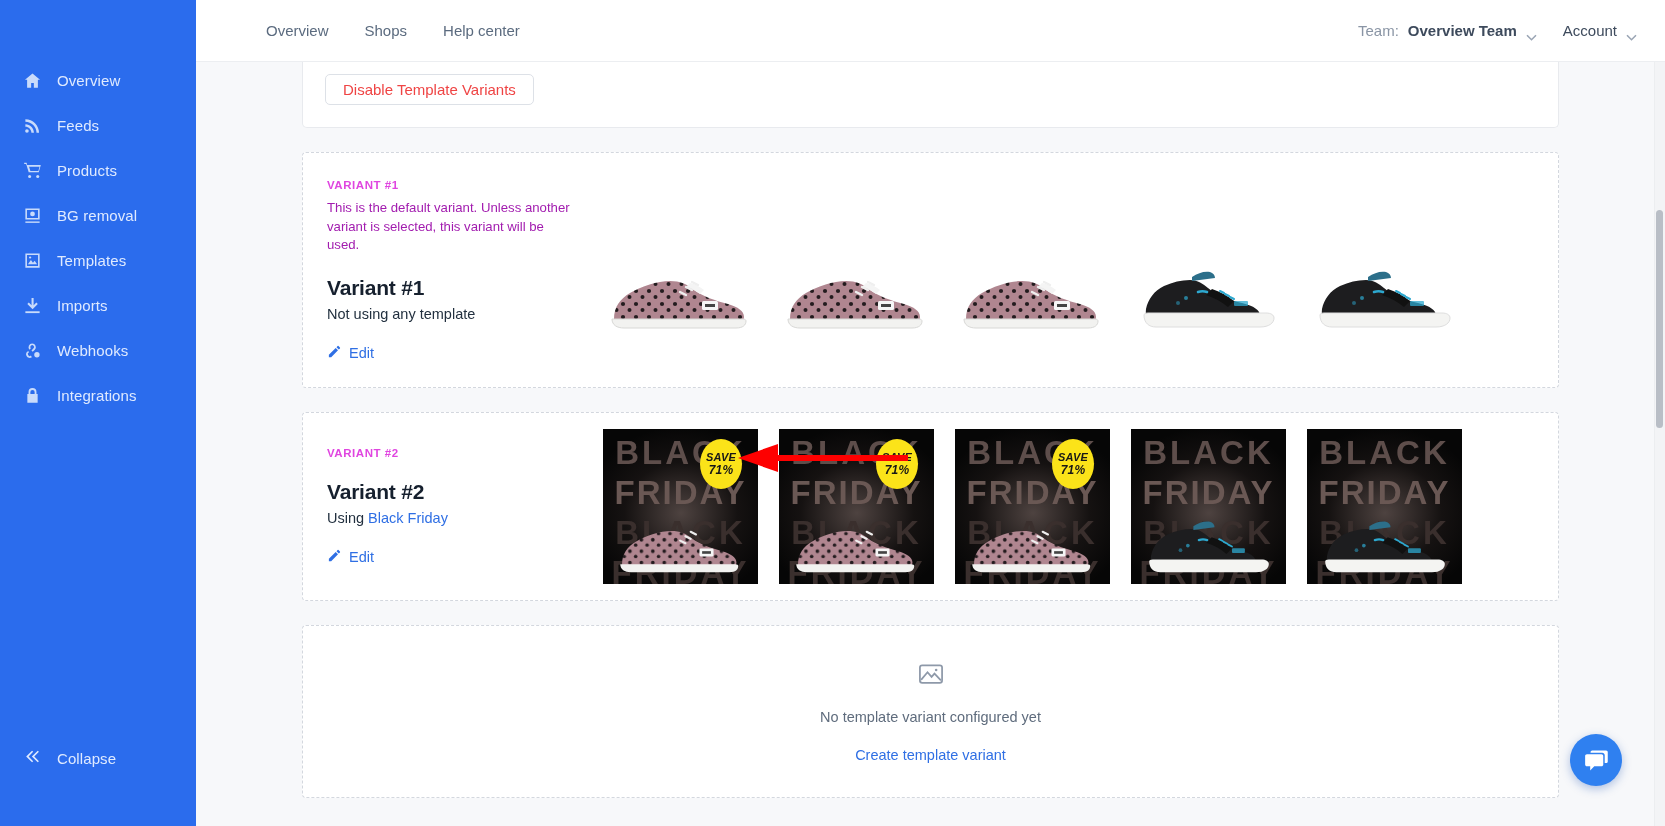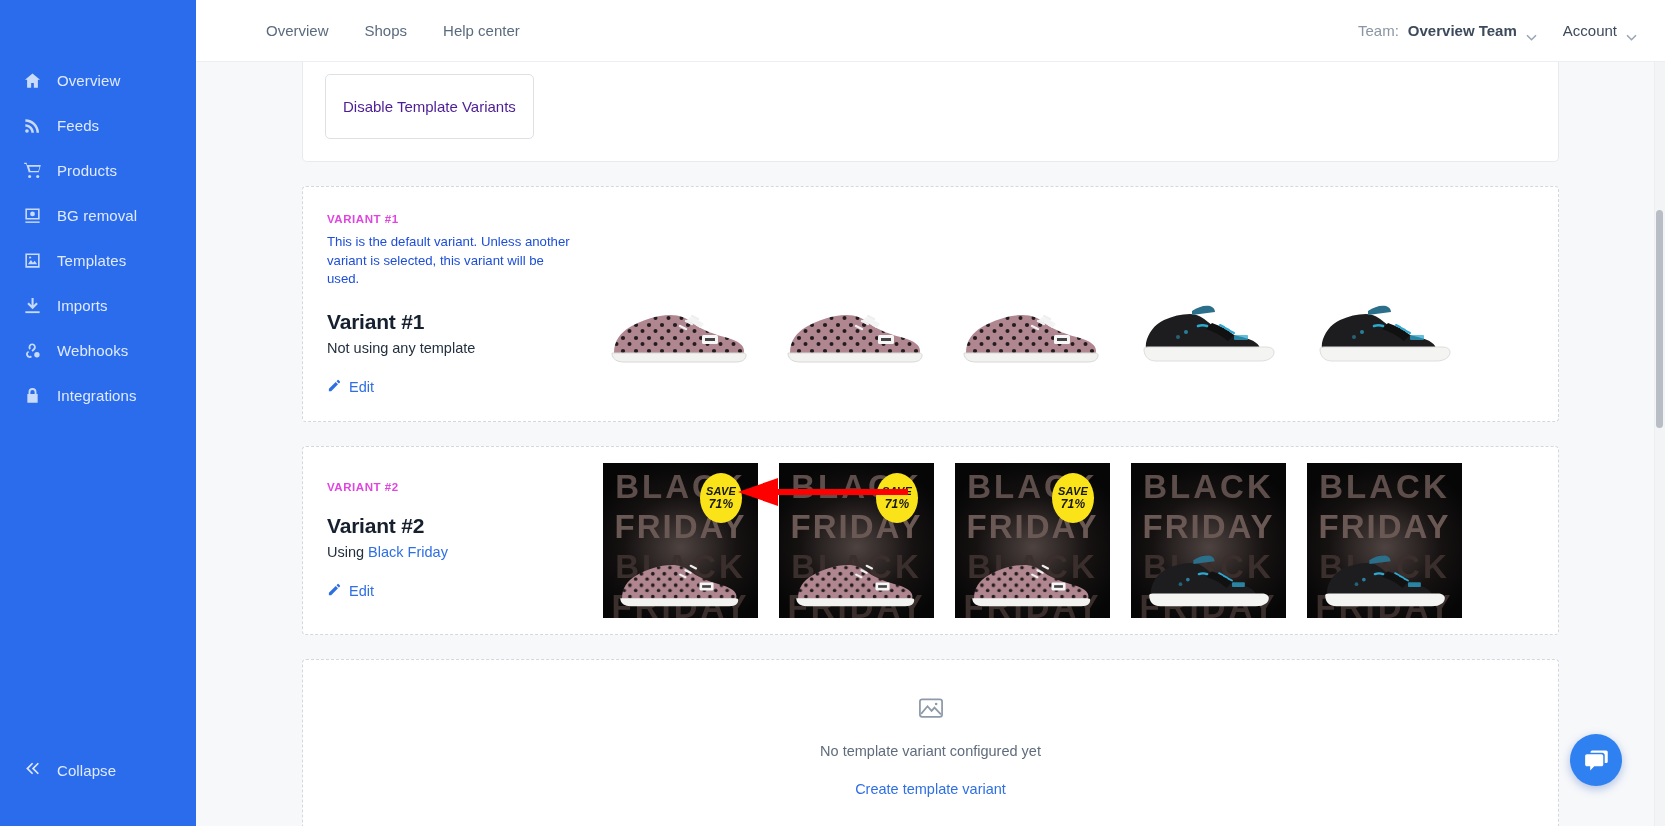--- a/index.html
+++ b/index.html
@@ -28,21 +28,21 @@
     cursor: pointer;
     color: #d7e4fd;
     font-size: 15px;
   }
   .nav-icon { width: 19px; height: 19px; display:flex; align-items:center; justify-content:center; flex:0 0 19px;}
   .nav-icon svg { width: 19px; height: 19px; fill: #c9dbfb; }
   .nav-label { font-size: 15px; letter-spacing: .1px; color:#dfeaff; }
 
   .collapse-row {
     position: absolute;
-    left: 0; bottom: 44px;
+    left: 0; bottom: 56px;
     width: 226px;
     display: flex; align-items: center;
     padding-left: 23px; gap: 15px;
     cursor: pointer;
   }
   .collapse-row svg { width: 19px; height: 19px; fill: #dfeaff; }
 
   
   .main { flex: 1 1 auto; height: 826px; position: relative; background:#f7f8fa; }
 
@@ -80,22 +80,22 @@
   .card-top {
     background: #fff; border: 1px solid #e8eaee; border-top: none;
     border-radius: 0 0 5px 5px;
     padding: 0 22px 22px 22px;
     margin-top: -1px;
   }
   .btn-outline {
     display: inline-block;
     border: 1px solid #dde1e7; background: #fff;
     border-radius: 5px;
-    padding: 23px 17px;
-    font-size: 15px; color: #4c1d95;
+    padding: 6px 17px;
+    font-size: 15px; color: #ef4444;
     cursor: pointer; margin-top: 13px;
   }
 
   
   .variant-card {
     background: #fff;
     border: 1px dashed #d3d7de;
     border-radius: 4px;
     margin-top: 24px;
     display: flex;
@@ -105,21 +105,21 @@
   .variant-left {
     width: 300px; flex: 0 0 300px;
     padding: 26px 24px 24px 24px;
   }
   .variant-tag {
     color: #e045e0; font-size: 11.5px; font-weight: 700;
     letter-spacing: .55px; text-transform: uppercase;
   }
   .variant-desc {
     margin-top: 8px;
-    font-size: 13.2px; color: #1d4ed8; line-height: 1.42;
+    font-size: 13.2px; color: #a21caf; line-height: 1.42;
   }
   .variant-name {
     margin-top: 21px;
     font-size: 21px; font-weight: 700; color: #16202e;
     letter-spacing: -.2px;
   }
   .variant-sub {
     margin-top: 6px; font-size: 14.5px; color: #22303f;
   }
   .variant-sub a { color: #2f6fe4; text-decoration: none; cursor: pointer; }

